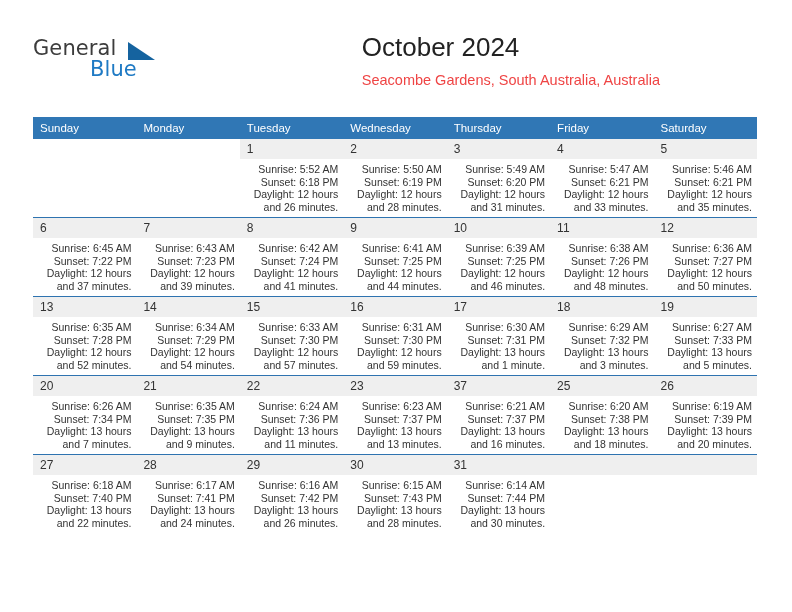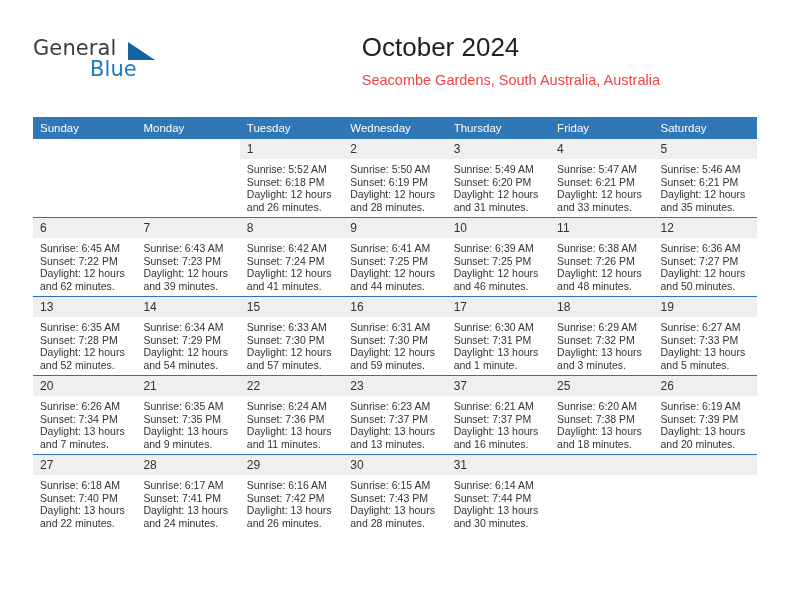--- a/index.html
+++ b/index.html
@@ -135,20 +135,21 @@
   }
   .cell.empty .daynum {
     background: transparent;
     color: transparent;
   }
   .cell.empty.shaded .daynum {
     background: #efefef;
   }
   .lines {
     padding: 4px 5px 0 7px;
+    text-align: right;
   }
   .lines div {
     font-size: 10.5px;
     line-height: 12.6px;
     color: #333333;
     white-space: nowrap;
   }
 </style>
 </head>
 <body>
@@ -251,21 +252,21 @@
           </td>
         </tr>
         <tr class="weekrow">
           <td>
             <div class="cell">
               <span class="daynum">6</span>
               <div class="lines">
                 <div>Sunrise: 6:45 AM</div>
                 <div>Sunset: 7:22 PM</div>
                 <div>Daylight: 12 hours</div>
-                <div>and 62 minutes.</div>
+                <div>and 37 minutes.</div>
               </div>
             </div>
           </td>
           <td>
             <div class="cell">
               <span class="daynum">7</span>
               <div class="lines">
                 <div>Sunrise: 6:43 AM</div>
                 <div>Sunset: 7:23 PM</div>
                 <div>Daylight: 12 hours</div>

